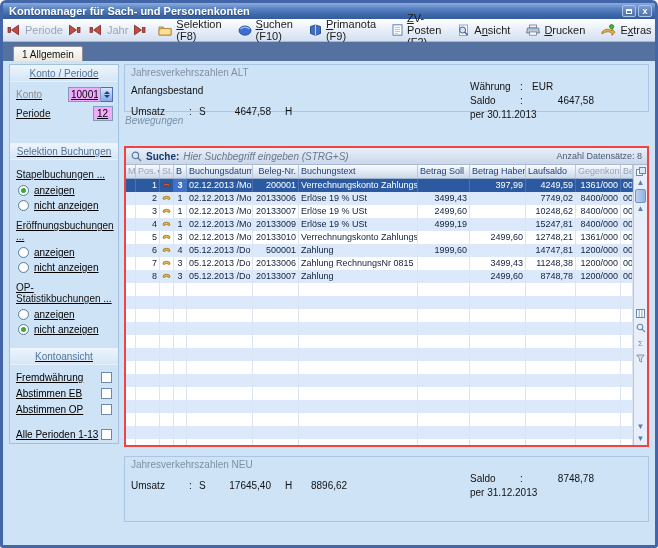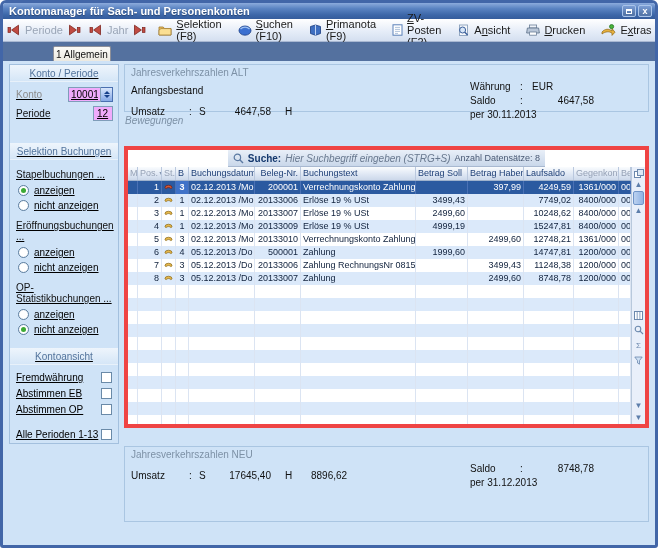--- a/index.html
+++ b/index.html
@@ -22,21 +22,21 @@
     background: linear-gradient(#ffffff,#e6edf8 55%,#d4dff0); border-bottom: 1px solid #a9b8d2; gap: 1px; }
   .tsep { width: 1px; height: 16px; background: #b3bed2; margin: 0 3px; box-shadow: 1px 0 0 #fff; }
   .tool { display: flex; align-items: center; gap: 4px; padding: 2px 4px; border-radius: 2px; color: #1a1a1a; cursor: default; }
   .tool.disabled { color: #9aa5b6; }
   .navbtn { width: 17px; height: 16px; display: flex; align-items: center; justify-content: center; }
   .ticon { flex: 0 0 auto; display: block; }
 
   
   .tabstrip { height: 19px; flex: 0 0 19px; background: #54719f; display: flex; align-items: flex-end; padding: 0 0 0 10px; }
   .tab { background: linear-gradient(#fbfbf8,#ece9e0); border: 1px solid #8e9099; border-bottom: none;
-    border-radius: 2px 2px 0 0; font-size: 10px; padding: 2px 2px 1px; color: #111; margin-left: 40px; }
+    border-radius: 2px 2px 0 0; font-size: 10px; padding: 2px 8px 1px; color: #111; }
 
   
   .content { flex: 1; display: flex; flex-direction: column; padding: 3px 6px 3px 6px; min-height: 0; }
   .page-hd { height: 13px; width: 348px; margin: 1px 0 4px 2px; padding: 0 0 1px 7px; display: flex; align-items: center;
     color: #fff; font-weight: bold; font-size: 11px;
     background: linear-gradient(90deg,#17479c 0%,#2d61b4 45%,rgba(207,227,247,0) 98%); }
   .main { flex: 1; display: flex; gap: 5px; min-height: 0; }
 
   
   .lpanel { width: 110px; flex: 0 0 110px; height: 380px; border: 1px solid #a3c0de; background: #cfe3f7;
@@ -74,21 +74,21 @@
   .jvz-body { display: flex; font-size: 10px; color: #111; }
   .jvz-left { display: grid; grid-template-columns: 58px 10px 16px 56px 30px 62px; row-gap: 3px; align-items: center; }
   .jvz-left .num { text-align: right; }
   .jvz-left .hcol { padding-left: 14px; }
   .jvz-right { margin-left: auto; margin-right: 48px; display: grid; grid-template-columns: 50px 12px 62px;
     row-gap: 3px; align-content: start; }
   .jvz-right .num { text-align: right; }
   .bew-label { color: #7d91a6; font-size: 10px; margin: 3px 0 20px 1px; font-style: italic; }
 
   
-  .tablebox { flex: 1; min-height: 0; border: 4px solid #ef4444; background: #fff; display: flex; flex-direction: column; margin-bottom: 18px; align-items: center; }
+  .tablebox { flex: 1; min-height: 0; border: 2px solid #ef4444; background: #fff; display: flex; flex-direction: column; margin-bottom: 9px; }
   .searchbar { height: 17px; flex: 0 0 17px; display: flex; align-items: center; gap: 4px; padding: 0 5px;
     background: linear-gradient(#e9eff8,#c9d7ea); border-bottom: 1px solid #a8b8d0; font-size: 10px; }
   .searchbar .slabel { font-weight: bold; color: #15396e; }
   .searchbar .sph { font-style: italic; color: #68788e; }
   .searchbar .count { margin-left: auto; color: #4a5a74; font-size: 9px; }
   .tbl-wrap { flex: 1; display: flex; min-height: 0; }
   .tbl-main { flex: 1; min-width: 0; overflow: hidden; display: flex; flex-direction: column; }
   .tgrid { display: grid; grid-template-columns: 10px 24px 14px 13px 66px 46px minmax(0,1fr) 52px 56px 50px 45px 12px; }
   .thead { height: 14px; flex: 0 0 14px; background: linear-gradient(#fafcfe,#dde6f3 60%,#ccd8ea);
     border-bottom: 1px solid #9fb2cc; font-size: 9px; color: #1f4077; }
@@ -706,21 +706,21 @@
                 </span>
               </div>
               <div class="bot">
                 <span class="sbtn arrow-g">▼</span>
                 <span class="sbtn arrow-g">▼</span>
               </div>
             </div>
           </div>
         </div>
 
-        <div class="gbox" style="height:76px">
+        <div class="gbox" style="height:66px">
           <div class="gbox-title">Jahresverkehrszahlen NEU</div>
           <div class="jvz-body">
             <div class="jvz-left">
               <span>Umsatz</span>
               <span>:</span>
               <span>S</span>
               <span class="num">17645,40</span>
               <span class="hcol">H</span>
               <span style="padding-left:10px">8896,62</span>
             </div>

